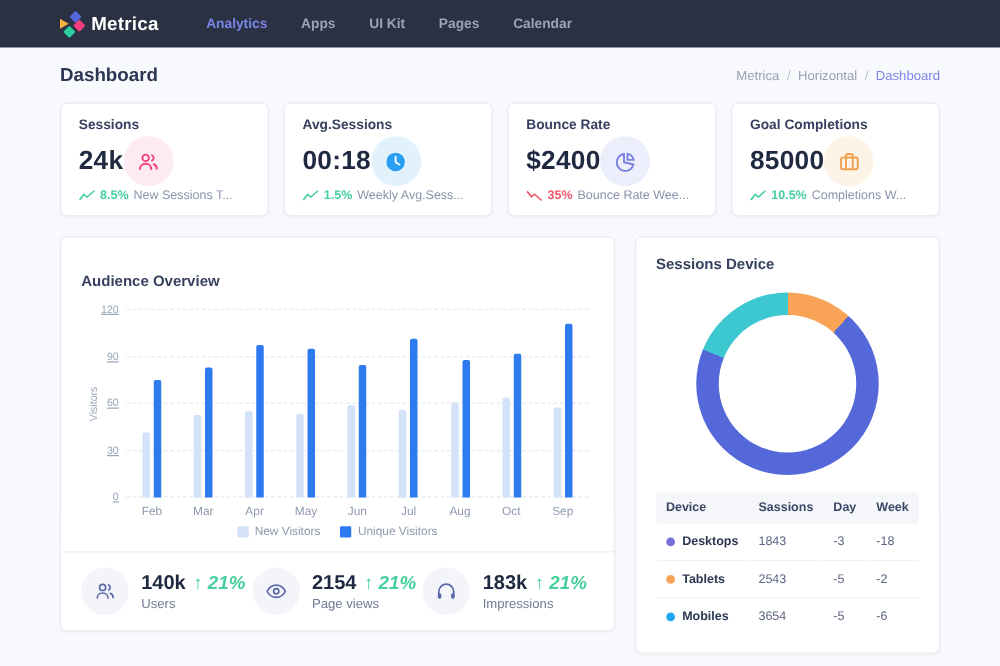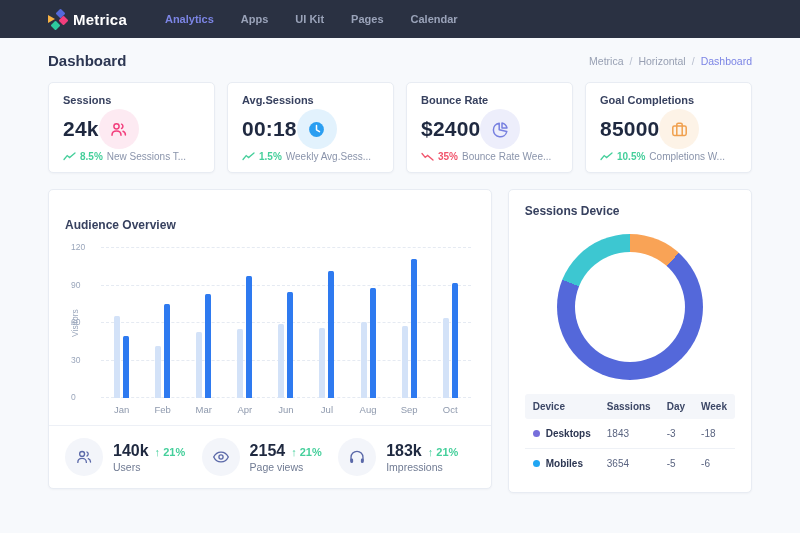--- a/index.html
+++ b/index.html
@@ -62,39 +62,39 @@
   .main-row { display:flex; gap:16px; padding:0 48px; margin-top:16px; align-items:flex-start; }
   .audience-card { width:460px; padding:28px 16px 12px; }
   .device-card { flex:1; padding:14px 16px 14px; }
 
   
   .bc-outer { position:relative; margin:16px 4px 0 36px; }
   .bc-ylabel { position:absolute; left:-32px; top:0; height:150px; width:11px; writing-mode:vertical-rl;
      transform:rotate(180deg); font-size:8.5px; color:#9aa6bb; display:flex; align-items:center; justify-content:center; }
   .bc-grid { position:absolute; left:0; right:0; top:0; height:150px; }
   .bc-gridline { position:absolute; left:0; right:0; border-top:1px dashed #e5eaf2; }
-  .bc-ytick { position:absolute; left:-30px; width:24px; text-align:left; font-size:8.5px; color:#9aa6bb; }
+  .bc-ytick { position:absolute; left:-30px; width:24px; text-align:right; font-size:8.5px; color:#9aa6bb;text-decoration:underline; }
   .bc-cols { position:relative; display:flex; }
   .bc-col { flex:1; display:flex; flex-direction:column; align-items:center; }
   .bc-bars { height:150px; display:flex; align-items:flex-end; gap:3px; }
   .bc-bar { width:6px; border-radius:1.5px 1.5px 0 0; }
   .bc-xlabel { margin-top:6px; font-size:9.5px; color:#8e99ad; }
   .chart-legend { display:flex; justify-content:center; gap:16px; margin-top:5px; }
   .chart-legend .li { display:flex; align-items:center; gap:5px; font-size:9.5px; color:#8e99ad; }
   .chart-legend .sw { width:9px; height:9px; border-radius:1px; }
 
   .aud-divider { border-top:1px solid #edf0f6; margin:10px -16px 0; }
   .aud-stats { display:flex; padding-top:12px; }
   .aud-stat { flex:1; display:flex; align-items:center; gap:10px; }
   .aud-ic { width:38px; height:38px; border-radius:50%; background:#f3f5fa; color:#5a68a8;
      display:flex; align-items:center; justify-content:center; flex:none; }
   .aud-ic svg { width:18px; height:18px; }
   .aud-val-row { display:flex; align-items:baseline; gap:6px; }
   .aud-val { font-size:16px; font-weight:bold; color:#1f2940; }
-  .aud-change { font-size:11px; font-weight:bold; color:#45cf9b; }
+  .aud-change { font-size:15px; font-weight:bold; color:#45cf9b;font-style:italic; }
   .aud-label { font-size:10.5px; color:#707b93; margin-top:1px; }
 
   
   .donut { width:146px; height:146px; border-radius:50%; margin:16px auto 14px; position:relative; }
   .donut::after { content:""; position:absolute; inset:18px; background:#fff; border-radius:50%; }
   .dev-table { width:100%; border-collapse:collapse; font-size:10px; }
   .dev-table th { background:#f4f6fa; color:#3c4766; font-weight:bold; text-align:left; padding:7px 8px; }
   .dev-table th:first-child { border-radius:3px 0 0 3px; }
   .dev-table th:last-child { border-radius:0 3px 3px 0; }
   .dev-table td { padding:9px 8px; color:#5a6480; border-top:1px solid #eef1f6; }
@@ -232,27 +232,20 @@
           <div class="bc-gridline" style="bottom: 50%;"></div>
           <div class="bc-ytick" style="bottom: calc(50% - 4px);">60</div>
           <div class="bc-gridline" style="bottom: 75%;"></div>
           <div class="bc-ytick" style="bottom: calc(75% - 4px);">90</div>
           <div class="bc-gridline" style="bottom: 100%;"></div>
           <div class="bc-ytick" style="bottom: calc(100% - 4px);">120</div>
         </div>
       <div class="bc-cols">
           <div class="bc-col">
             <div class="bc-bars">
-              <div class="bc-bar" style="height: 55%; background: rgb(211, 226, 248);"></div>
-              <div class="bc-bar" style="height: 41.6667%; background: rgb(46, 122, 240);"></div>
-            </div>
-            <div class="bc-xlabel">Jan</div>
-          </div>
-          <div class="bc-col">
-            <div class="bc-bars">
               <div class="bc-bar" style="height: 35%; background: rgb(211, 226, 248);"></div>
               <div class="bc-bar" style="height: 62.5%; background: rgb(46, 122, 240);"></div>
             </div>
             <div class="bc-xlabel">Feb</div>
           </div>
           <div class="bc-col">
             <div class="bc-bars">
               <div class="bc-bar" style="height: 44.1667%; background: rgb(211, 226, 248);"></div>
               <div class="bc-bar" style="height: 69.1667%; background: rgb(46, 122, 240);"></div>
             </div>
@@ -260,20 +253,27 @@
           </div>
           <div class="bc-col">
             <div class="bc-bars">
               <div class="bc-bar" style="height: 45.8333%; background: rgb(211, 226, 248);"></div>
               <div class="bc-bar" style="height: 81.6667%; background: rgb(46, 122, 240);"></div>
             </div>
             <div class="bc-xlabel">Apr</div>
           </div>
           <div class="bc-col">
             <div class="bc-bars">
+              <div class="bc-bar" style="height: 45%; background: rgb(211, 226, 248);"></div>
+              <div class="bc-bar" style="height: 79.1667%; background: rgb(46, 122, 240);"></div>
+            </div>
+            <div class="bc-xlabel">May</div>
+          </div>
+          <div class="bc-col">
+            <div class="bc-bars">
               <div class="bc-bar" style="height: 49.1667%; background: rgb(211, 226, 248);"></div>
               <div class="bc-bar" style="height: 70.8333%; background: rgb(46, 122, 240);"></div>
             </div>
             <div class="bc-xlabel">Jun</div>
           </div>
           <div class="bc-col">
             <div class="bc-bars">
               <div class="bc-bar" style="height: 46.6667%; background: rgb(211, 226, 248);"></div>
               <div class="bc-bar" style="height: 85%; background: rgb(46, 122, 240);"></div>
             </div>
@@ -281,34 +281,44 @@
           </div>
           <div class="bc-col">
             <div class="bc-bars">
               <div class="bc-bar" style="height: 50.8333%; background: rgb(211, 226, 248);"></div>
               <div class="bc-bar" style="height: 73.3333%; background: rgb(46, 122, 240);"></div>
             </div>
             <div class="bc-xlabel">Aug</div>
           </div>
           <div class="bc-col">
             <div class="bc-bars">
+              <div class="bc-bar" style="height: 53.3333%; background: rgb(211, 226, 248);"></div>
+              <div class="bc-bar" style="height: 76.6667%; background: rgb(46, 122, 240);"></div>
+            </div>
+            <div class="bc-xlabel">Oct</div>
+          </div>
+          <div class="bc-col">
+            <div class="bc-bars">
               <div class="bc-bar" style="height: 48.3333%; background: rgb(211, 226, 248);"></div>
               <div class="bc-bar" style="height: 92.5%; background: rgb(46, 122, 240);"></div>
             </div>
             <div class="bc-xlabel">Sep</div>
           </div>
-          <div class="bc-col">
-            <div class="bc-bars">
-              <div class="bc-bar" style="height: 53.3333%; background: rgb(211, 226, 248);"></div>
-              <div class="bc-bar" style="height: 76.6667%; background: rgb(46, 122, 240);"></div>
-            </div>
-            <div class="bc-xlabel">Oct</div>
-          </div>
         </div>
     </div>
+    <div class="chart-legend">
+        <div class="li">
+          <span class="sw" style="background: rgb(211, 226, 248);"></span>
+          <span>New Visitors</span>
+        </div>
+        <div class="li">
+          <span class="sw" style="background: rgb(46, 122, 240);"></span>
+          <span>Unique Visitors</span>
+        </div>
+      </div>
     <div class="aud-divider"></div>
     <div class="aud-stats">
       <div class="aud-stat">
         <span class="aud-ic">
           <svg viewBox="0 0 19 19" fill="none" stroke="currentColor" stroke-width="1.4" stroke-linecap="round">
             <circle cx="7.5" cy="6.3" r="2.6"></circle>
               <path d="M3 15.2c0-2.6 2-4.2 4.5-4.2s4.5 1.6 4.5 4.2"></path>
             <path d="M12.6 4.2a2.4 2.4 0 0 1 0 4.3M14 11.3c1.5.6 2.4 1.9 2.4 3.6"></path>
           </svg>
         </span>
@@ -374,20 +384,31 @@
                 <span>Desktops</span>
               </span>
             </td>
             <td>1843</td>
             <td>-3</td>
             <td>-18</td>
           </tr>
           <tr>
             <td>
               <span class="dev-name">
+                <span class="dot" style="background: rgb(249, 163, 86);"></span>
+                <span>Tablets</span>
+              </span>
+            </td>
+            <td>2543</td>
+            <td>-5</td>
+            <td>-2</td>
+          </tr>
+          <tr>
+            <td>
+              <span class="dev-name">
                 <span class="dot" style="background: rgb(33, 166, 243);"></span>
                 <span>Mobiles</span>
               </span>
             </td>
             <td>3654</td>
             <td>-5</td>
             <td>-6</td>
           </tr>
         </tbody>
     </table>

